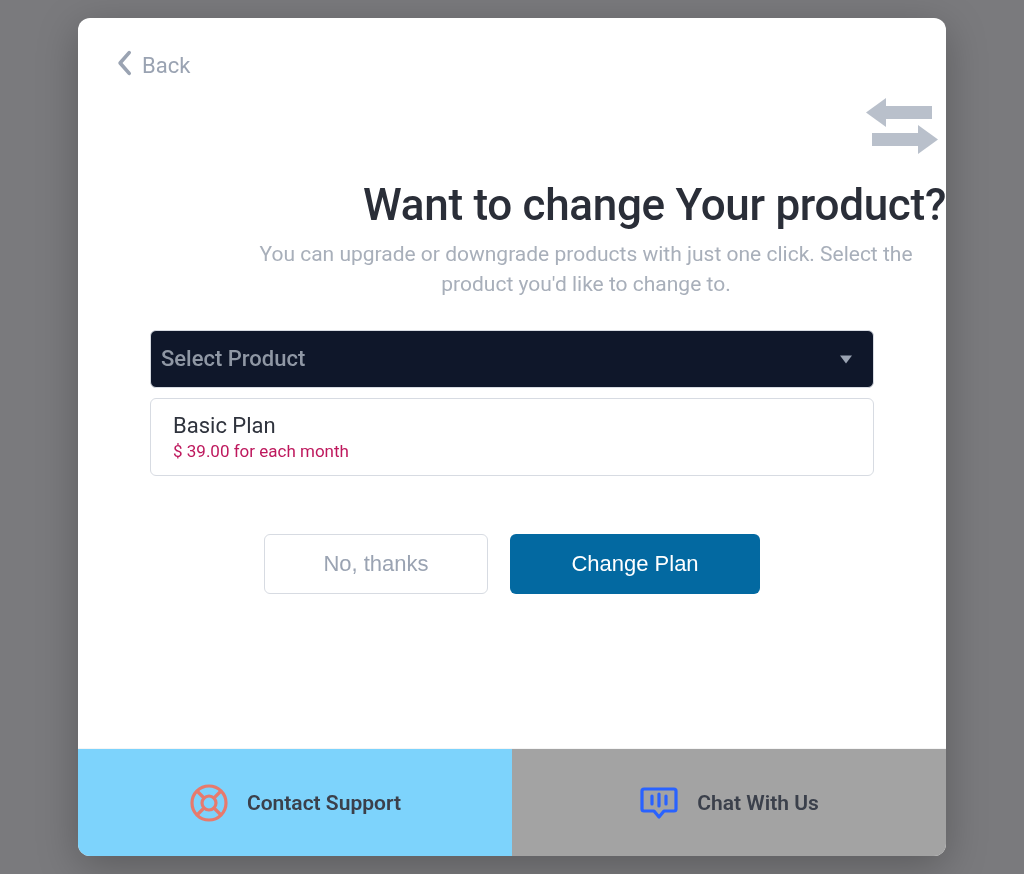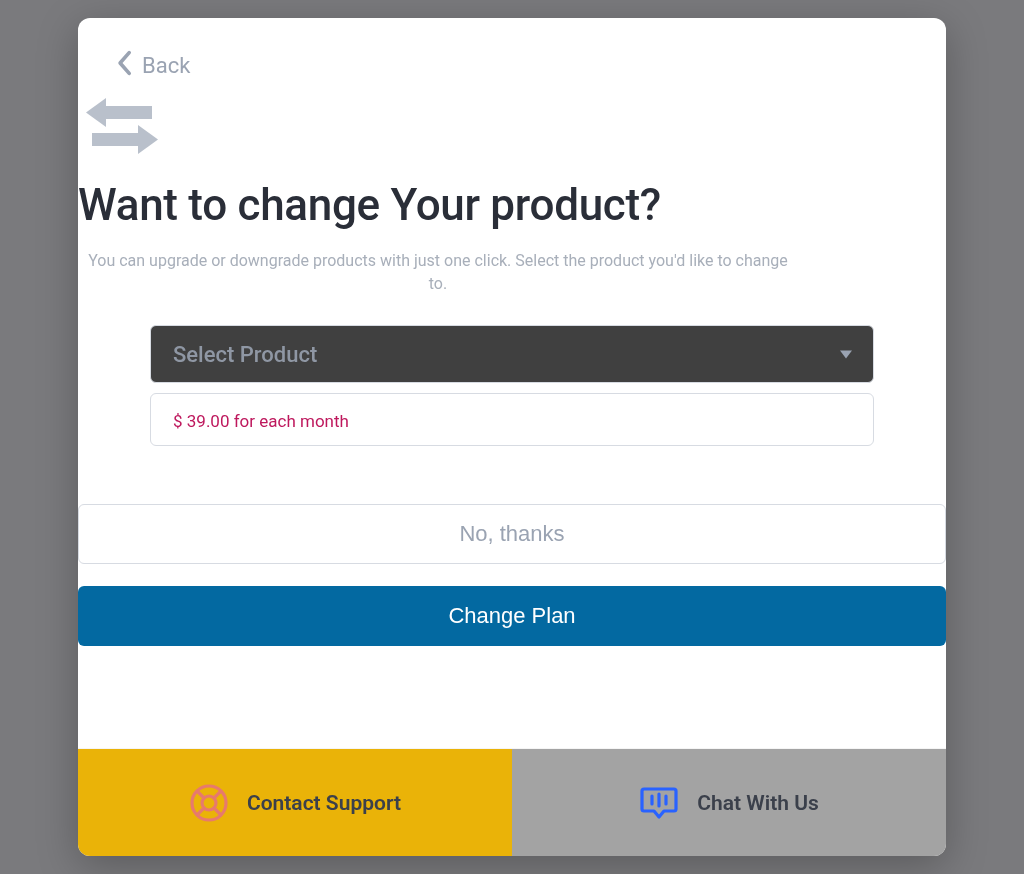--- a/index.html
+++ b/index.html
@@ -48,21 +48,21 @@
     }
 
     .back-chevron {
       width: 16px;
       height: 26px;
     }
 
     .hero {
       display: flex;
       flex-direction: column;
-      align-items: flex-start;
+      align-items: flex-end;
       padding: 8px 0 0 0;
     }
 
     .swap-icon-wrap {
       width: 88px;
       height: 72px;
       display: flex;
       align-items: center;
       justify-content: center;
       color: #b9c0cb;
@@ -71,22 +71,22 @@
     .title {
       margin-top: 18px;
       font-size: 44px;
       font-weight: 500;
       color: #2a2e38;
       text-align: center;
       letter-spacing: -0.3px;
     }
 
     .subtitle {
-      margin-top: 18px;
-      font-size: 16px;
+      margin-top: 8px;
+      font-size: 21px;
       line-height: 1.45;
       font-weight: 400;
       color: #a8afba;
       text-align: center;
       max-width: 720px;
     }
 
     .select-group {
       width: 724px;
       margin: 30px auto 0;
@@ -94,24 +94,24 @@
       flex-direction: column;
       gap: 10px;
     }
 
     .select-box {
       position: relative;
       width: 100%;
       height: 58px;
       border: 1px solid #d7dbe2;
       border-radius: 6px;
-      background: #404040;
-      display: flex;
-      align-items: center;
-      padding: 0 22px;
+      background: #0f172a;
+      display: flex;
+      align-items: center;
+      padding: 0 10px;
       cursor: pointer;
     }
 
     .select-placeholder {
       font-size: 22px;
       font-weight: 500;
       color: #8f97a4;
     }
 
     .select-caret {
@@ -141,21 +141,20 @@
       font-size: 17px;
       color: #be185d;
       margin-top: 3px;
     }
 
     .button-row {
       display: flex;
       justify-content: center;
       gap: 22px;
       margin-top: 58px;
-      flex-direction: column;
     }
 
     .btn {
       min-width: 224px;
       height: 60px;
       border-radius: 6px;
       font-size: 22px;
       font-weight: 500;
       cursor: pointer;
       display: flex;
@@ -193,21 +192,21 @@
       align-items: center;
       justify-content: center;
       gap: 18px;
       cursor: pointer;
       font-size: 21px;
       font-weight: 600;
       color: #3b404b;
     }
 
     .footer-left {
-      background: #eab308;
+      background: #7dd3fc;
     }
 
     .footer-right {
       background: #a3a3a3;
     }
 
     .footer-icon {
       width: 40px;
       height: 40px;
       display: flex;
@@ -252,20 +251,21 @@
   <div class="select-group">
     <div class="select-box">
       <span class="select-placeholder">Select Product</span>
       <span class="select-caret">
         <svg width="14" height="10" viewBox="0 0 14 10">
           <polygon points="1,1 13,1 7,9" fill="currentColor"></polygon>
         </svg>
       </span>
     </div>
     <div class="option-card">
+      <div class="option-name">Basic Plan</div>
       <div class="option-price">$ 39.00 for each month</div>
     </div>
   </div>
 
   <div class="button-row">
     <button class="btn btn-secondary">No, thanks</button>
     <button class="btn btn-primary">Change Plan</button>
   </div>
 
   <div class="spacer"></div>

